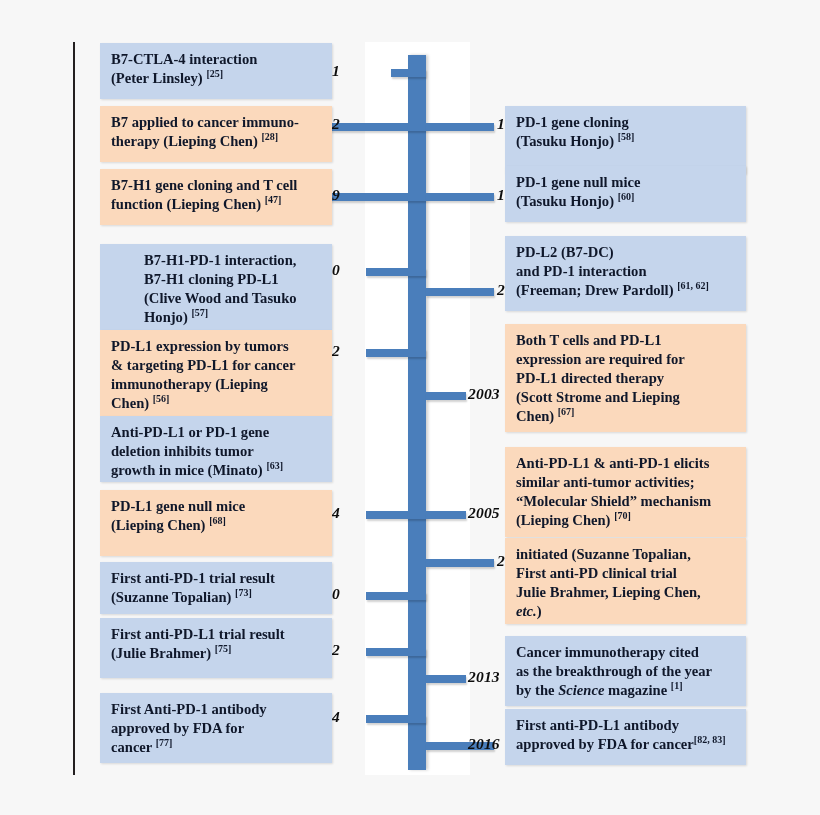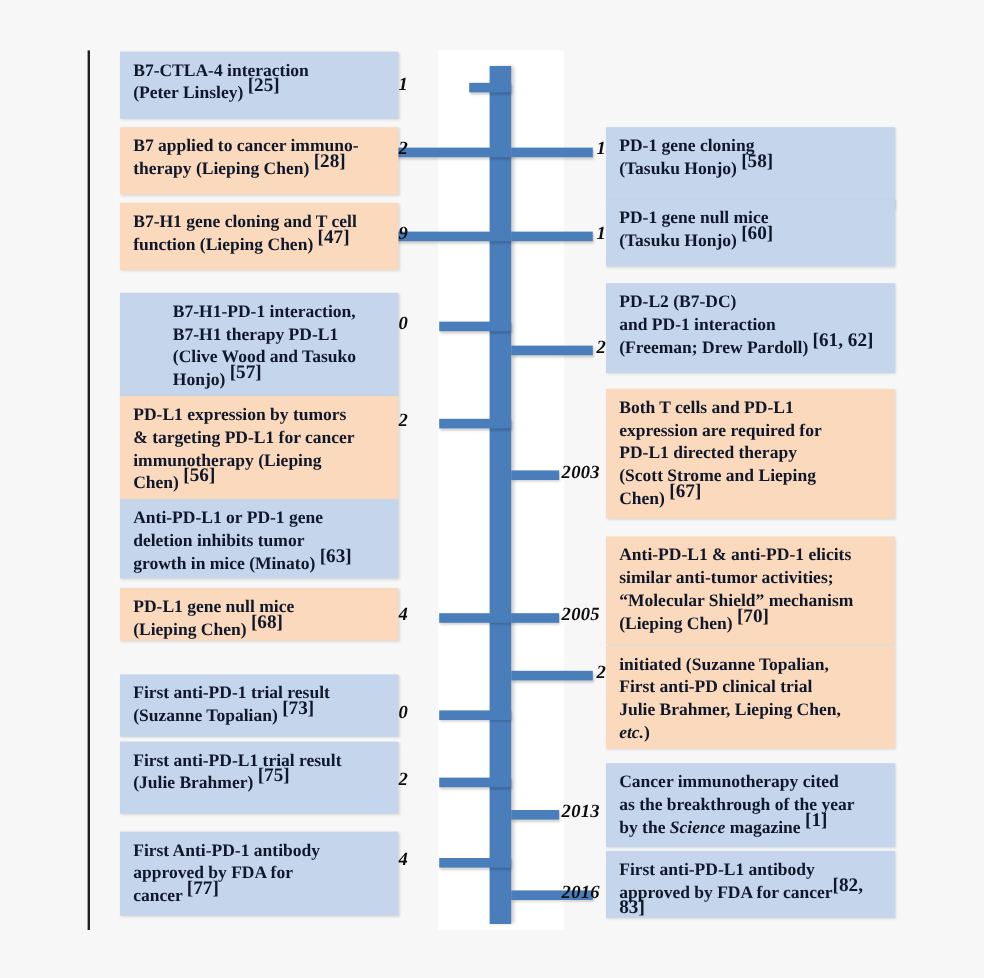--- a/index.html
+++ b/index.html
@@ -83,21 +83,21 @@
     color: #0f172a;
     box-shadow: 1px 1px 2px rgba(0,0,0,0.12);
   }
   .event.blue   { background: #c5d5ec; }
   .event.orange { background: #fbd9bc; }
 
   .event.left  { left: 100px; width: 232px; }
   .event.right { left: 505px; width: 241px; }
 
   sup.ref {
-    font-size: 16px;
+    font-size: 10px;
     font-weight: bold;
     vertical-align: super;
     line-height: 0;
   }
   .ital { font-style: italic; }
 </style>
 </head>
 <body>
 
 <div id="figure">
@@ -153,39 +153,39 @@
     <div><span>therapy (Lieping Chen) </span><sup class="ref">[28]</sup></div>
   </div>
 
   <div class="event left orange" style="top:169px; height:56px;">
     <div>B7-H1 gene cloning and T cell</div>
     <div><span>function (Lieping Chen) </span><sup class="ref">[47]</sup></div>
   </div>
 
   <div class="event left blue" style="top:244px; height:86px;padding-left:44px;">
     <div>B7-H1-PD-1 interaction,</div>
-    <div>B7-H1 therapy PD-L1</div>
+    <div>B7-H1 cloning PD-L1</div>
     <div class="justify">(Clive Wood and Tasuko</div>
     <div><span>Honjo) </span><sup class="ref">[57]</sup></div>
   </div>
 
   <div class="event left orange" style="top:330px; height:86px;">
     <div>PD-L1 expression by tumors</div>
     <div>&amp; targeting PD-L1 for cancer</div>
     <div>immunotherapy (Lieping</div>
     <div><span>Chen) </span><sup class="ref">[56]</sup></div>
   </div>
 
   <div class="event left blue" style="top:416px; height:66px;">
     <div>Anti-PD-L1 or PD-1 gene</div>
     <div>deletion inhibits tumor</div>
     <div><span>growth in mice (Minato) </span><sup class="ref">[63]</sup></div>
   </div>
 
-  <div class="event left orange" style="top:490px; height:44px;">
+  <div class="event left orange" style="top:490px; height:66px;">
     <div>PD-L1 gene null mice</div>
     <div><span>(Lieping Chen) </span><sup class="ref">[68]</sup></div>
   </div>
 
   <div class="event left blue" style="top:562px; height:52px;">
     <div>First anti-PD-1 trial result</div>
     <div><span>(Suzanne Topalian) </span><sup class="ref">[73]</sup></div>
   </div>
 
   <div class="event left blue" style="top:618px; height:60px;">

